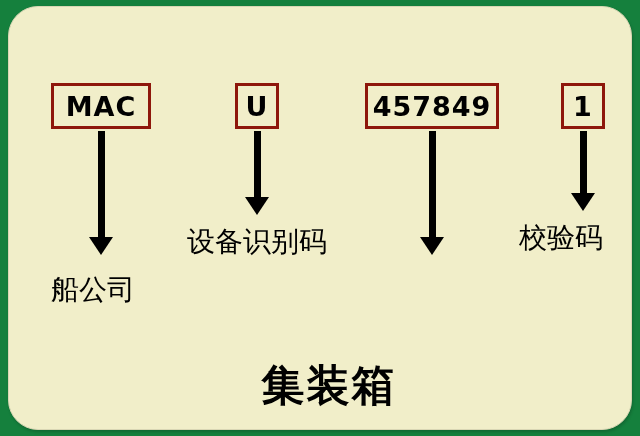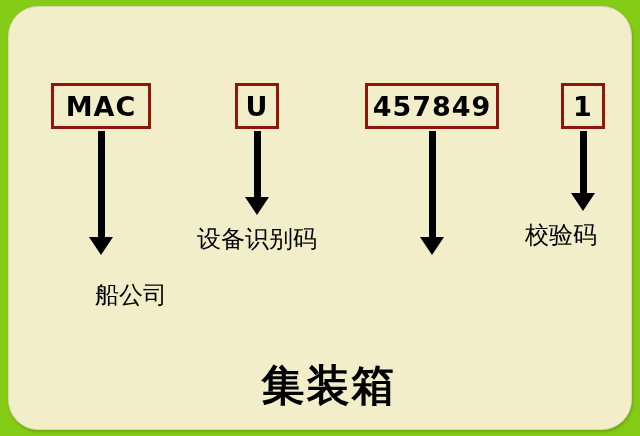--- a/index.html
+++ b/index.html
@@ -5,21 +5,21 @@
   html, body {
     margin: 0;
     padding: 0;
     background: #ffffff;
     font-family: "DejaVu Sans", "Liberation Sans", sans-serif;
   }
   .stage {
     position: relative;
     width: 640px;
     height: 436px;
-    background: #84cc16;
+    background: #15803d;
     overflow: hidden;
   }
   .panel {
     position: absolute;
     left: 8px;
     top: 6px;
     width: 622px;
     height: 422px;
     background: #f1eec9;
     border: 1px solid #d9d6b4;
@@ -64,26 +64,26 @@
     border-top: 18px solid #000000;
   }
   .arrow-mac    { left: 80px;  top: 124px; height: 124px; }
   .arrow-u      { left: 236px; top: 124px; height: 84px;  }
   .arrow-serial { left: 411px; top: 124px; height: 124px; }
   .arrow-check  { left: 562px; top: 124px; height: 80px;  }
 
   .caption {
     position: absolute;
     color: #000000;
-    font-size: 24px;
+    font-size: 28px;
     font-weight: 500;
     white-space: nowrap;
     transform: translateX(-50%);
   }
-  .caption-mac    { left: 84px;  top: 272px; margin-left: 38px; }
+  .caption-mac    { left: 84px;  top: 264px; }
   .caption-u      { left: 248px; top: 216px; }
   .caption-serial { left: 427px; top: 258px; }
   .caption-check  { left: 552px; top: 212px; }
 
   .diagram-title {
     position: absolute;
     left: 320px;
     top: 350px;
     transform: translateX(-50%);
     color: #000000;

